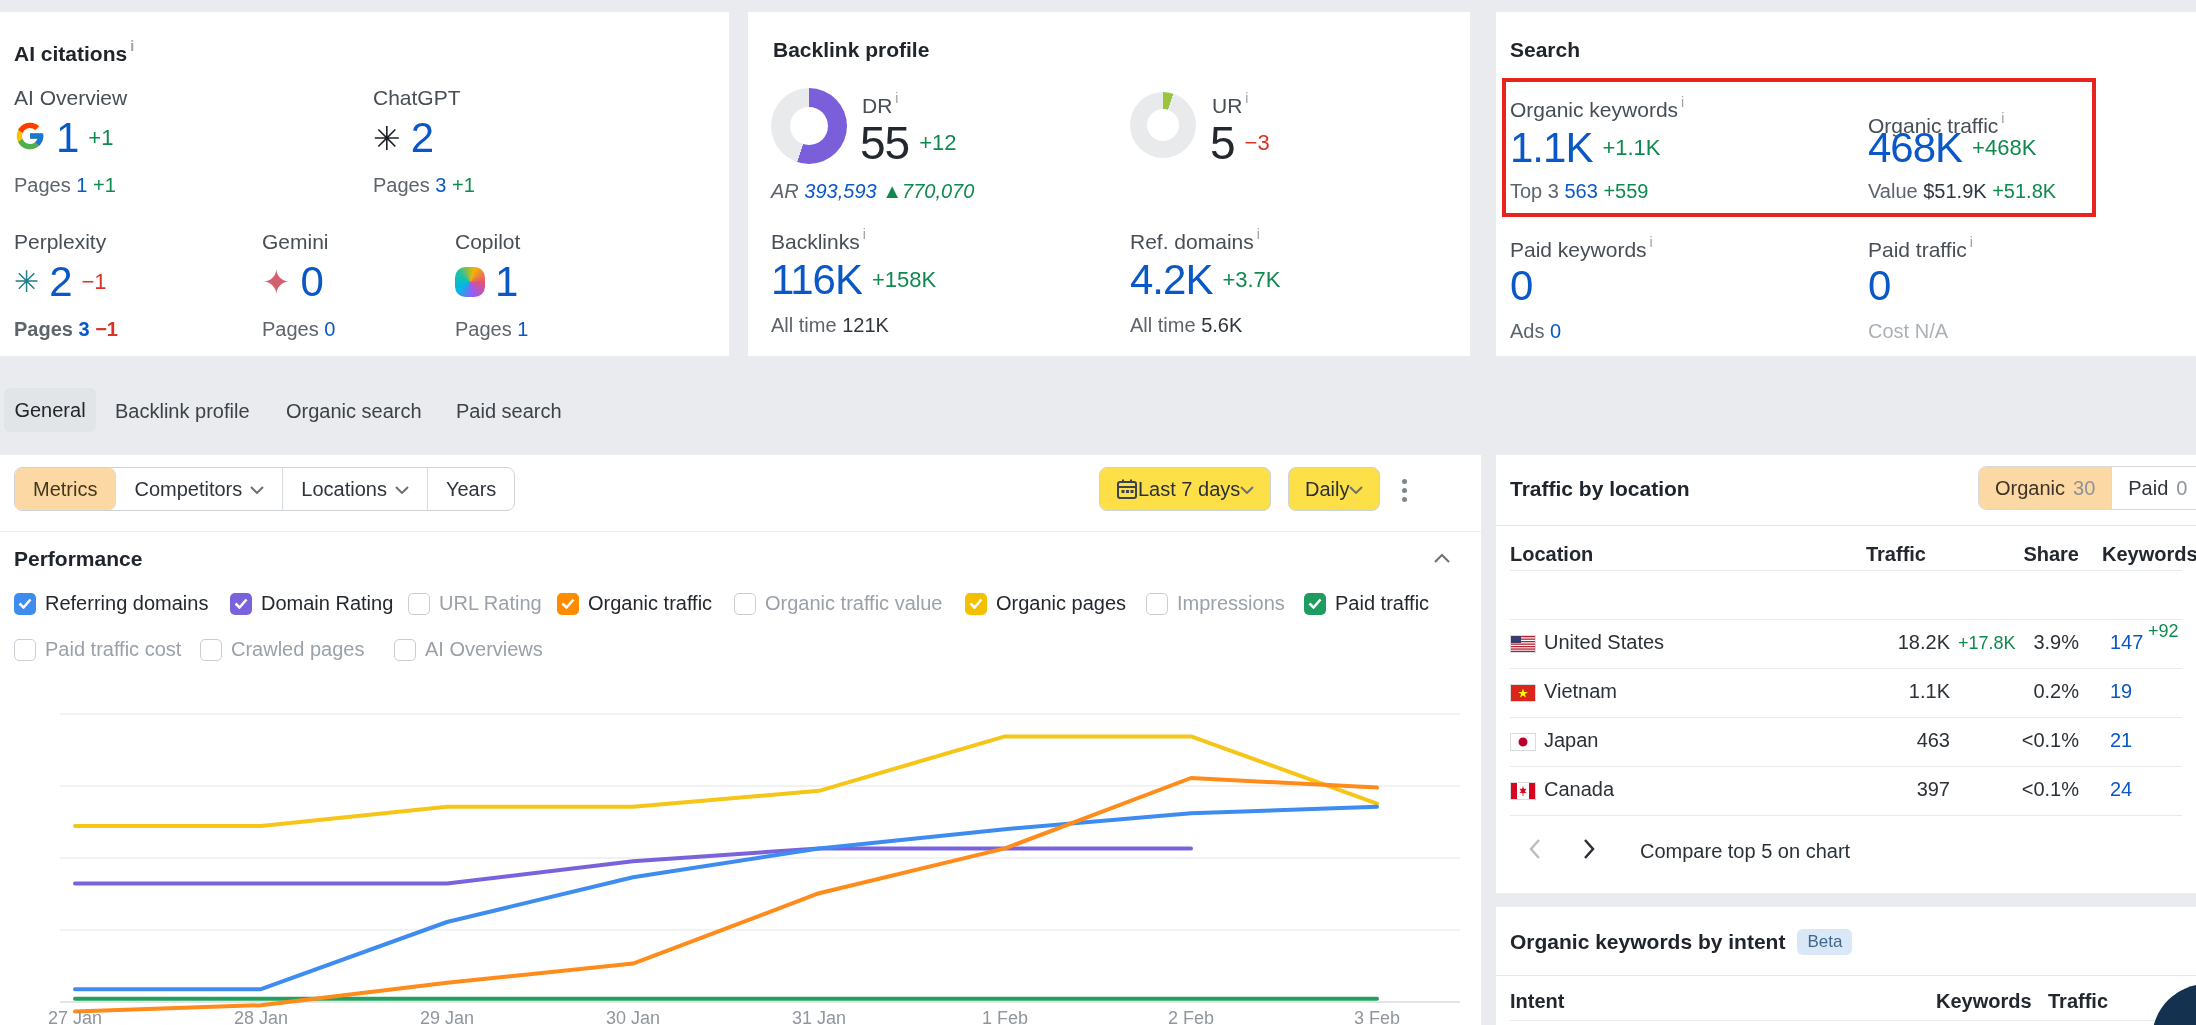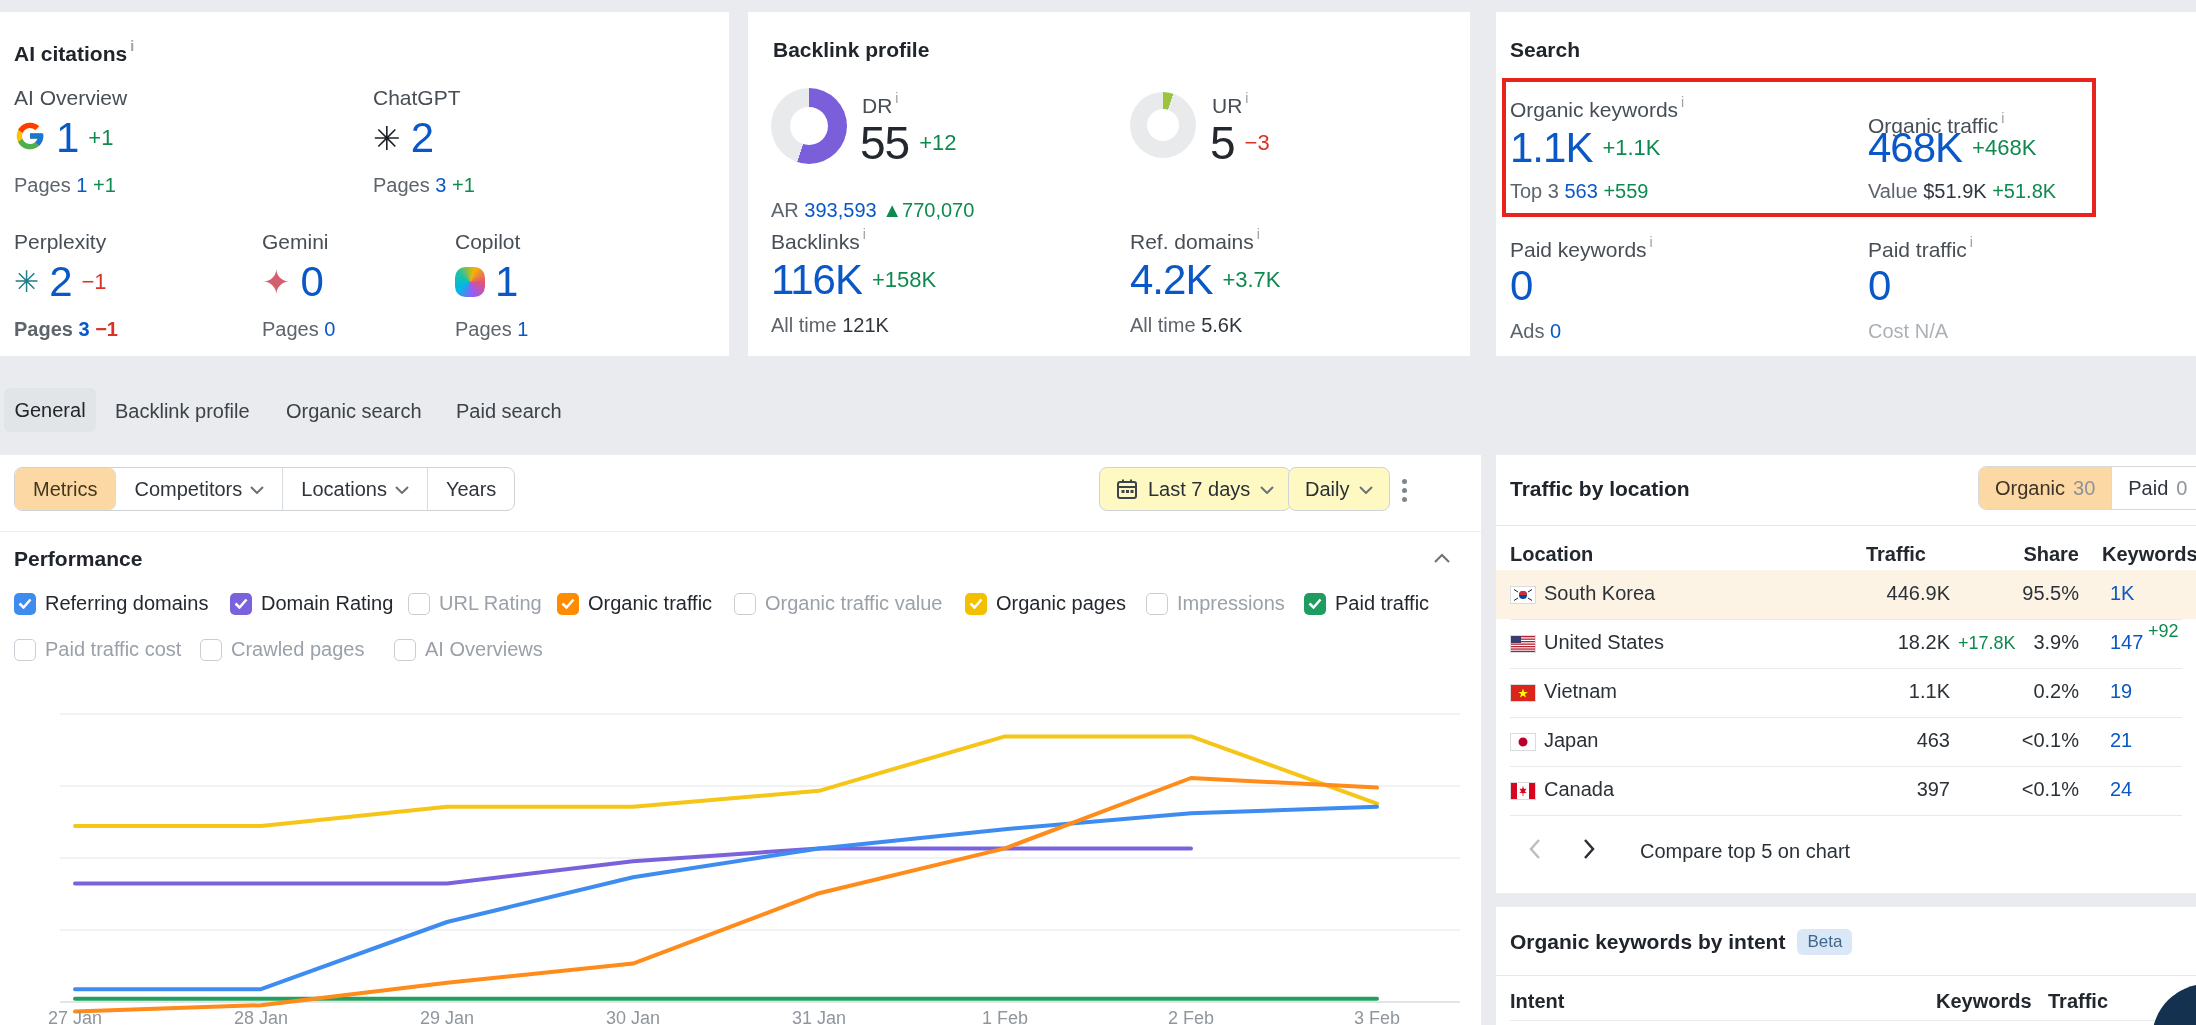--- a/index.html
+++ b/index.html
@@ -20,21 +20,21 @@
   .inf{font-size:14px;color:#9aa1a8;vertical-align:10px;margin-left:3px;}
   .vrow{position:absolute;display:flex;align-items:center;gap:10px;}
   .donut{border-radius:50%;position:absolute;}
   .donut .hole{position:absolute;background:#fff;border-radius:50%;}
   .tab{position:absolute;font-size:20px;color:#3b4248;cursor:pointer;}
   .tab.active{background:#e2e5e8;border-radius:6px;color:#21262c;display:flex;align-items:center;justify-content:center;}
   .seg{position:absolute;display:flex;align-items:center;background:#fff;border:1px solid #ced3d8;border-radius:8px;height:42px;font-size:20px;color:#2f353b;}
   .seg .s{display:flex;align-items:center;gap:8px;padding:0 18px;height:100%;border-right:1px solid #d9dde1;}
   .seg .s:last-child{border-right:none;}
   .seg .s.sel{background:#fcd9a4;border-radius:7px;color:#45371c;}
-  .btn{position:absolute;display:flex;align-items:center;gap:10px;background:#fef9c3;border:1px solid #ced3d8;border-radius:8px;height:42px;padding:0 16px;font-size:20px;color:#2a3036;}
+  .btn{position:absolute;display:flex;align-items:center;gap:0;background:#fde047;border:1px solid #ced3d8;border-radius:8px;height:42px;padding:0 16px;font-size:20px;color:#2a3036;}
   .cb{position:absolute;display:flex;align-items:center;gap:9px;font-size:20px;cursor:pointer;}
   .cbx{width:22px;height:22px;border-radius:5px;border:1px solid #c9ced4;background:#fff;display:flex;align-items:center;justify-content:center;box-sizing:border-box;}
   .cbx.on{border:none;}
   .cb .on-l{color:#24292f;}
   .cb .off-l{color:#9aa1a8;}
   .th{font-size:20px;font-weight:bold;color:#23282e;}
   .td{font-size:20px;color:#2b3138;}
   .bluev{color:#0a58c8;}
   .greenv{color:#0f8a4f;}
   .rowline{position:absolute;border-top:1px solid #e8ebee;width:672px;left:14px;}
@@ -98,21 +98,21 @@
     <div class="t title" style="left:25px;top:26px;">Backlink profile</div>
 
     <div class="donut" style="left:23px;top:76px;width:76px;height:76px;background:conic-gradient(#7b5ed9 0 55%,#e8eaec 0);">
         <div class="hole" style="left:19px;top:19px;width:38px;height:38px;"></div>
       </div>
     <div class="t lbl" style="left:114px;top:78px;"><span>DR</span><sup class="inf">i</sup></div>
     <div class="vrow" style="left:112px;top:104px;">
       <span class="bign">55</span>
       <span class="delta">+12</span>
     </div>
-    <div class="t sub" style="left:23px;top:187px;"><span>AR</span> <span class="v">393,593</span> <span class="d"><span>▲</span><span>770,070</span></span></div>
+    <div class="t sub" style="left:23px;top:168px;font-style:italic;"><span>AR</span> <span class="v">393,593</span> <span class="d"><span>▲</span><span>770,070</span></span></div>
 
     <div class="donut" style="left:382px;top:80px;width:66px;height:66px;background:conic-gradient(#9ac43c 0 5%,#e8eaec 0);">
         <div class="hole" style="left:17px;top:17px;width:32px;height:32px;"></div>
       </div>
     <div class="t lbl" style="left:464px;top:78px;"><span>UR</span><sup class="inf">i</sup></div>
     <div class="vrow" style="left:462px;top:104px;">
       <span class="bign">5</span>
       <span class="delta neg">−3</span>
     </div>
 
@@ -324,37 +324,20 @@
     </div>
 
     <div class="t" style="left:0;top:70px;width:700px;border-top:1px solid #e6e9ec;"></div>
 
     <div class="t th" style="left:14px;top:88px;">Location</div>
     <div class="t th" style="left:330px;top:88px;width:100px;text-align:right;">Traffic</div>
     <div class="t th" style="left:500px;top:88px;width:83px;text-align:right;">Share</div>
     <div class="t th" style="left:606px;top:88px;">Keywords</div>
     <div class="rowline" style="top:115px;"></div>
 
-    <div class="t" style="left:0;top:115px;width:700px;height:49px;background:#fdf3e5;">
-      <span class="flag" style="left:14px;top:16px;"><svg width="24" height="16">
-            <rect width="24" height="16" fill="#fff"></rect>
-            <path d="M12 4 a4 4 0 0 1 0 8 a4 4 0 0 1 0 -8" fill="#0047a0"></path>
-            <path d="M8 8 a4 4 0 0 1 8 0 z" fill="#cd2e3a"></path>
-            <g stroke="#222" stroke-width="1">
-              <line x1="3" y1="2.5" x2="7" y2="5"></line>
-              <line x1="17" y1="11" x2="21" y2="13.5"></line>
-              <line x1="17" y1="5" x2="21" y2="2.5"></line>
-              <line x1="3" y1="13.5" x2="7" y2="11"></line>
-            </g>
-          </svg></span>
-      <span class="t td" style="left:48px;top:12px;">South Korea</span>
-      <span class="t td" style="left:330px;top:12px;width:124px;text-align:right;">446.9K</span>
-      <span class="t td" style="left:500px;top:12px;width:83px;text-align:right;">95.5%</span>
-      <span class="t td bluev" style="left:614px;top:12px;">1K</span>
-    </div>
 
     <div class="t" style="left:0;top:164px;width:700px;height:49px;">
       <span class="flag" style="left:14px;top:16px;"><svg width="24" height="16">
             <rect width="24" height="16" fill="#fff"></rect>
             <g fill="#b22234">
               <rect y="0" width="24" height="1.3"></rect>
               <rect y="2.5" width="24" height="1.3"></rect>
               <rect y="5" width="24" height="1.3"></rect>
               <rect y="7.5" width="24" height="1.3"></rect>
               <rect y="10" width="24" height="1.3"></rect>

